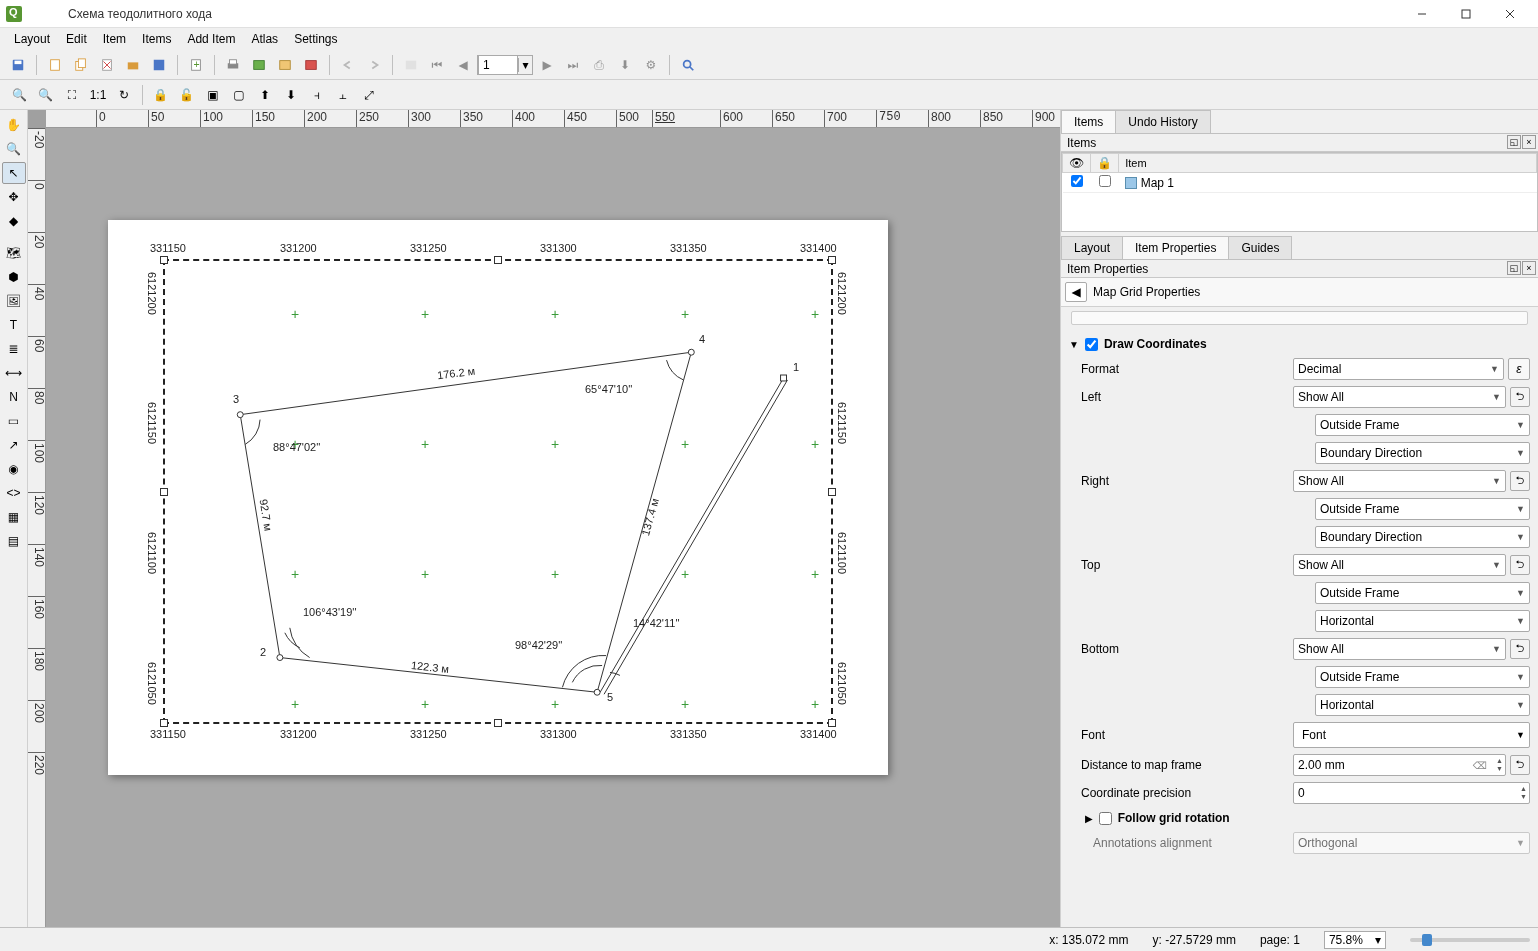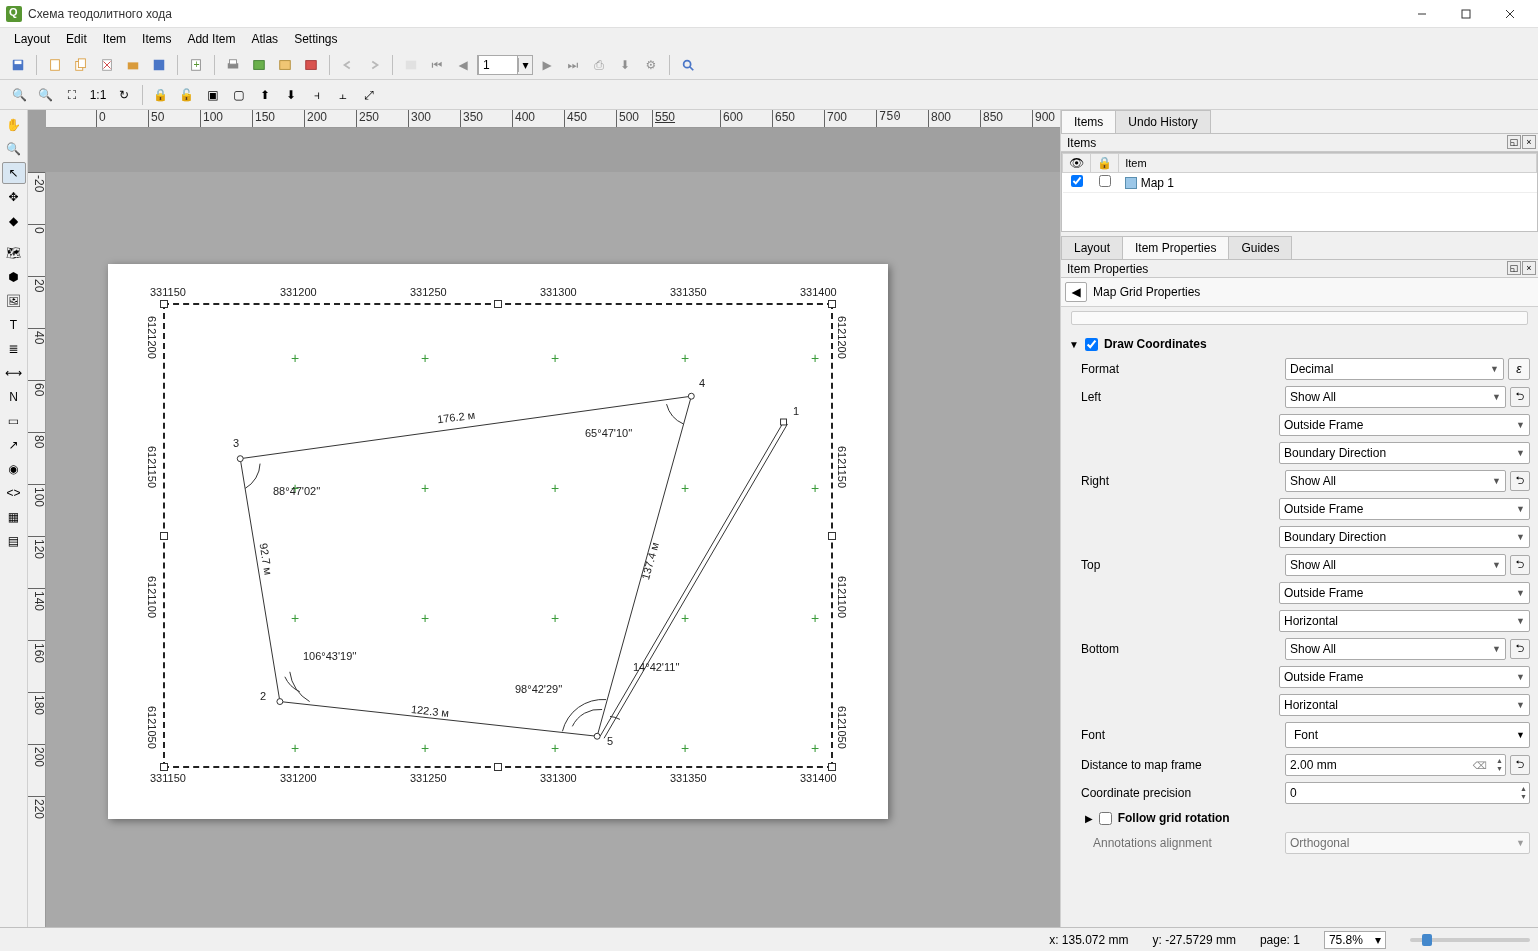--- a/index.html
+++ b/index.html
@@ -1,19 +1,19 @@
 <!DOCTYPE html>
 <html><head>
 <meta charset="utf-8">
 <style>
 * { box-sizing: border-box; margin: 0; padding: 0; font-family: "Segoe UI", Tahoma, sans-serif; font-size: 12px; }
 body { background: #f0f0f0; width: 1538px; height: 951px; overflow: hidden; display: flex; flex-direction: column; }
 
 
-.titlebar { height: 28px; background: #fff; display: flex; align-items: center; padding: 0 6px; border-bottom: 1px solid #e0e0e0; }
+.titlebar { height: 28px; background: #fff; display: flex; align-items: center; padding: 0 6px; border-bottom: 1px solid #e0e0e0; gap: 40px; }
 .titlebar .qicon { width: 16px; height: 16px; background: #589632; border-radius: 2px; margin-right: 6px; position: relative; }
 .titlebar .qicon::after { content: "Q"; color: #fff; font-weight: bold; font-size: 11px; position: absolute; left: 3px; top: 0; }
 .titlebar .title { flex: 1; color: #333; }
 .titlebar .winbtns { display: flex; gap: 0; }
 .titlebar .winbtn { width: 44px; height: 28px; display: flex; align-items: center; justify-content: center; }
 .titlebar .winbtn svg { width: 10px; height: 10px; }
 
 
 .menubar { height: 22px; background: #f0f0f0; display: flex; align-items: center; padding: 0 6px; gap: 0; }
 .menubar .menuitem { padding: 2px 8px; cursor: default; }
@@ -29,21 +29,21 @@
 
 .mainrow { flex: 1; display: flex; overflow: hidden; }
 .lefttools { width: 28px; background: #f0f0f0; border-right: 1px solid #d0d0d0; display: flex; flex-direction: column; align-items: center; padding-top: 4px; gap: 2px; }
 .lefttools .ltbtn { width: 24px; height: 22px; display: flex; align-items: center; justify-content: center; border: 1px solid transparent; border-radius: 2px; }
 .lefttools .ltbtn.active { border-color: #999; background: #d8e6f2; }
 
 
 .canvaswrap { flex: 1; display: flex; flex-direction: column; background: #a0a0a0; position: relative; }
 .hruler { height: 18px; background: #f0f0f0; border-bottom: 1px solid #999; margin-left: 18px; position: relative; font-size: 9px; overflow: hidden; }
 .hruler .tick { position: absolute; top: 0; height: 18px; border-left: 1px solid #666; padding-left: 2px; color: #333; }
-.canvasinner { flex: 1; display: flex; margin-top: 44px; }
+.canvasinner { flex: 1; display: flex; }
 .vruler { width: 18px; background: #f0f0f0; border-right: 1px solid #999; position: relative; font-size: 9px; overflow: hidden; }
 .vruler .tick { position: absolute; left: 0; width: 18px; border-top: 1px solid #666; writing-mode: vertical-rl; padding-top: 2px; color: #333; }
 .canvas { flex: 1; background: #a9a9a9; position: relative; overflow: hidden; }
 .page { position: absolute; left: 62px; top: 92px; width: 780px; height: 555px; background: #fff; box-shadow: 2px 2px 8px rgba(0,0,0,0.4); }
 
 
 .mapframe { position: absolute; left: 55px; top: 39px; width: 670px; height: 465px; border: 2px dashed #222; }
 .mapframe .handle { position: absolute; width: 8px; height: 8px; background: #fff; border: 1px solid #333; }
 .mapframe .handle.tl { left: -5px; top: -5px; }
 .mapframe .handle.tr { right: -5px; top: -5px; }
@@ -78,32 +78,32 @@
 
 .propsarea { flex: 1; overflow-y: auto; background: #f0f0f0; }
 .breadcrumb { display: flex; align-items: center; padding: 4px; gap: 6px; background: #f8f8f8; border-bottom: 1px solid #d0d0d0; }
 .breadcrumb .backbtn { width: 22px; height: 20px; border: 1px solid #aaa; background: #fff; display: flex; align-items: center; justify-content: center; border-radius: 2px; }
 
 .section { padding: 4px 8px; }
 .sectionhdr { display: flex; align-items: center; gap: 4px; padding: 4px 0; font-weight: bold; }
 .sectionhdr .tri { font-size: 10px; }
 .sectionhdr input[type=checkbox] { margin: 0 2px; }
 
-.proprow { display: flex; align-items: center; padding: 3px 0 3px 12px; gap: 14px; }
+.proprow { display: flex; align-items: center; padding: 3px 0 3px 12px; gap: 22px; }
 .proprow .plabel { width: 190px; font-size: 12px; }
 .proprow .pcontrol { flex: 1; display: flex; gap: 4px; align-items: center; }
 .combo { flex: 1; height: 22px; border: 1px solid #aaa; background: #fff; display: flex; align-items: center; padding: 0 4px; position: relative; border-radius: 2px; }
 .combo .ddarrow { position: absolute; right: 4px; font-size: 9px; color: #555; }
 .override { width: 20px; height: 20px; border: 1px solid #aaa; background: #f4f4f4; display: flex; align-items: center; justify-content: center; border-radius: 2px; font-size: 11px; }
 .epsbtn { width: 22px; height: 22px; border: 1px solid #aaa; background: #f8f8f8; display: flex; align-items: center; justify-content: center; border-radius: 2px; font-style: italic; }
 .spininput { flex: 1; height: 22px; border: 1px solid #aaa; background: #fff; display: flex; align-items: center; padding: 0 4px; position: relative; border-radius: 2px; }
 .spininput .clear { position: absolute; right: 18px; font-size: 10px; color: #888; }
 .spininput .spins { position: absolute; right: 2px; display: flex; flex-direction: column; font-size: 7px; line-height: 8px; color: #555; }
 .proprow.indent { padding-left: 210px; }
-.proprow.indent .pcontrol { flex: 1; }
+.proprow.indent .pcontrol { flex: 1; margin-left: 36px; }
 .subsection { padding: 4px 0 4px 16px; display: flex; align-items: center; gap: 6px; }
 .subsection .tri { font-size: 10px; }
 
 .fontbtn { flex: 1; height: 26px; border: 1px solid #aaa; background: #fff; display: flex; align-items: center; padding: 0 8px; font-size: 13px; position: relative; border-radius: 2px; }
 .fontbtn .ddarrow { position: absolute; right: 4px; font-size: 9px; }
 
 
 .statusbar { height: 24px; background: #f0f0f0; border-top: 1px solid #c0c0c0; display: flex; align-items: center; justify-content: flex-end; padding: 0 8px; gap: 24px; font-size: 12px; }
 .statusbar .zoomcombo { border: 1px solid #aaa; background: #fff; padding: 1px 4px; display: flex; align-items: center; gap: 12px; }
 .statusbar .zoomslider { width: 120px; height: 4px; background: #ccc; position: relative; border-radius: 2px; }

